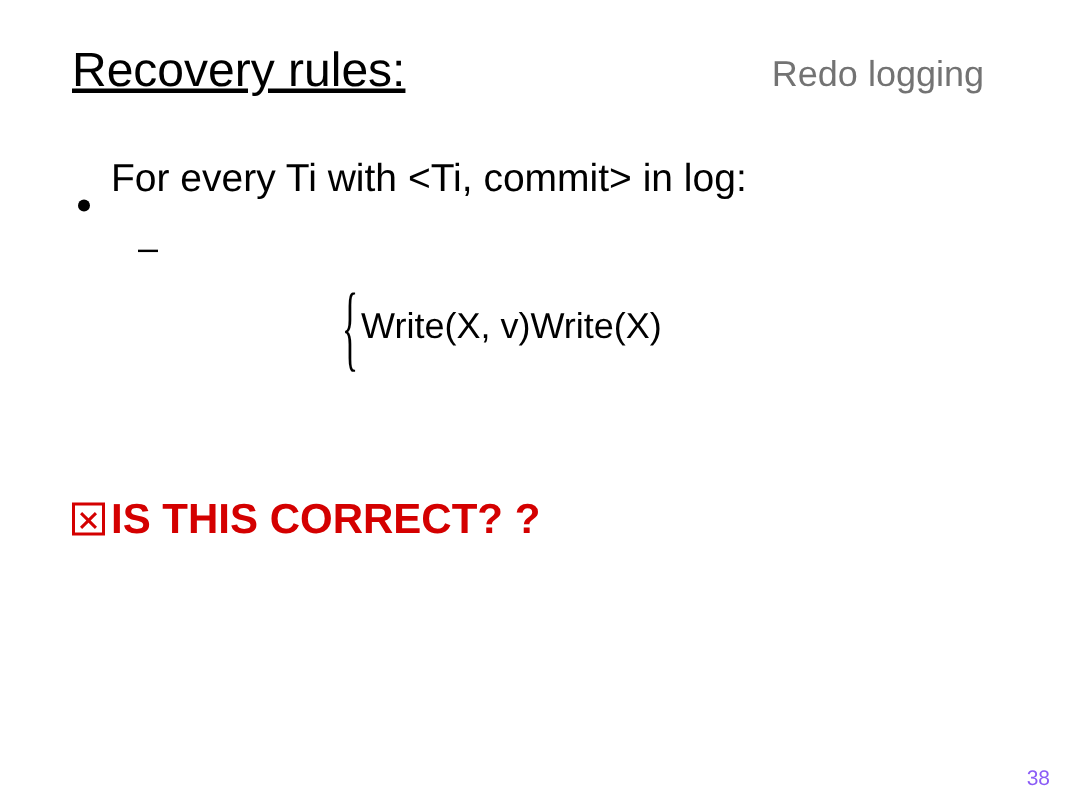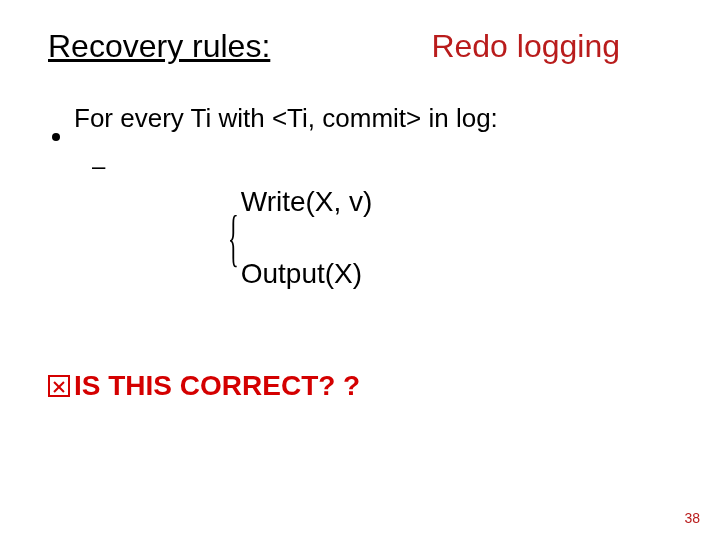--- a/index.html
+++ b/index.html
@@ -1,36 +1,36 @@
 <!DOCTYPE html>
 <html><head>
 <meta charset="utf-8">
 <style>
   * { margin: 0; padding: 0; box-sizing: border-box; }
   html, body { width: 720px; height: 540px; background: #fff; font-family: Verdana, Geneva, sans-serif; }
   .slide {
     width: 720px;
     height: 540px;
     position: relative;
-    padding: 28px 72px 0 48px;
+    padding: 28px 36px 0 48px;
   }
   .header {
     display: flex;
     justify-content: space-between;
     align-items: baseline;
     margin-bottom: 38px;
   }
   .title-left {
     font-size: 32px;
     text-decoration: underline;
     color: #000;
   }
   .title-right {
-    font-size: 32px;
-    color: #b91c1c;
+    font-size: 24px;
+    color: #737373;
     margin-right: 28px;
   }
   .bullet-row {
     display: flex;
     align-items: baseline;
     font-size: 26px;
     color: #000;
     margin-left: 4px;
     margin-bottom: 18px;
     text-align: right;
@@ -67,24 +67,22 @@
     line-height: 64px;
     font-family: "Times New Roman", serif;
     font-weight: 200;
     transform: scaleX(0.35);
     transform-origin: right center;
     color: #000;
     margin-right: 2px;
   }
   .brace-lines {
     display: flex;
-    flex-direction: column;
-    font-size: 28px;
+    font-size: 24px;
     line-height: 32px;
-    gap: 40px;
   }
   .question-row {
     margin-top: 80px;
     font-size: 28px;
     font-weight: bold;
     color: #d40000;
   }
   .question-row .xbox {
     display: inline-block;
     width: 22px;
@@ -104,21 +102,21 @@
     height: 2px;
     background: #d40000;
   }
   .question-row .xbox::before { transform: rotate(45deg); }
   .question-row .xbox::after  { transform: rotate(-45deg); }
   .page-num {
     position: absolute;
     right: 20px;
     bottom: 14px;
     font-size: 14px;
-    color: #b91c1c;
+    color: #8b5cf6;
   }
 </style>
 </head>
 <body>
 
 <div class="slide">
 
   <div class="header">
     <span class="title-left">Recovery rules:</span>
     <span class="title-right">Redo logging</span>
@@ -130,21 +128,21 @@
   </div>
 
   <div class="sub-row">
     <span class="dash">–</span>
   </div>
 
   <div class="brace-block">
     <span class="brace">{</span>
     <div class="brace-lines">
       <span>Write(X, v)</span>
-      <span>Output(X)</span>
+      <span>Write(X)</span>
     </div>
   </div>
 
   <div class="question-row">
     <span class="xbox"></span><span>IS THIS CORRECT? ?</span>
   </div>
 
   <div class="page-num">38</div>
 </div>
 

